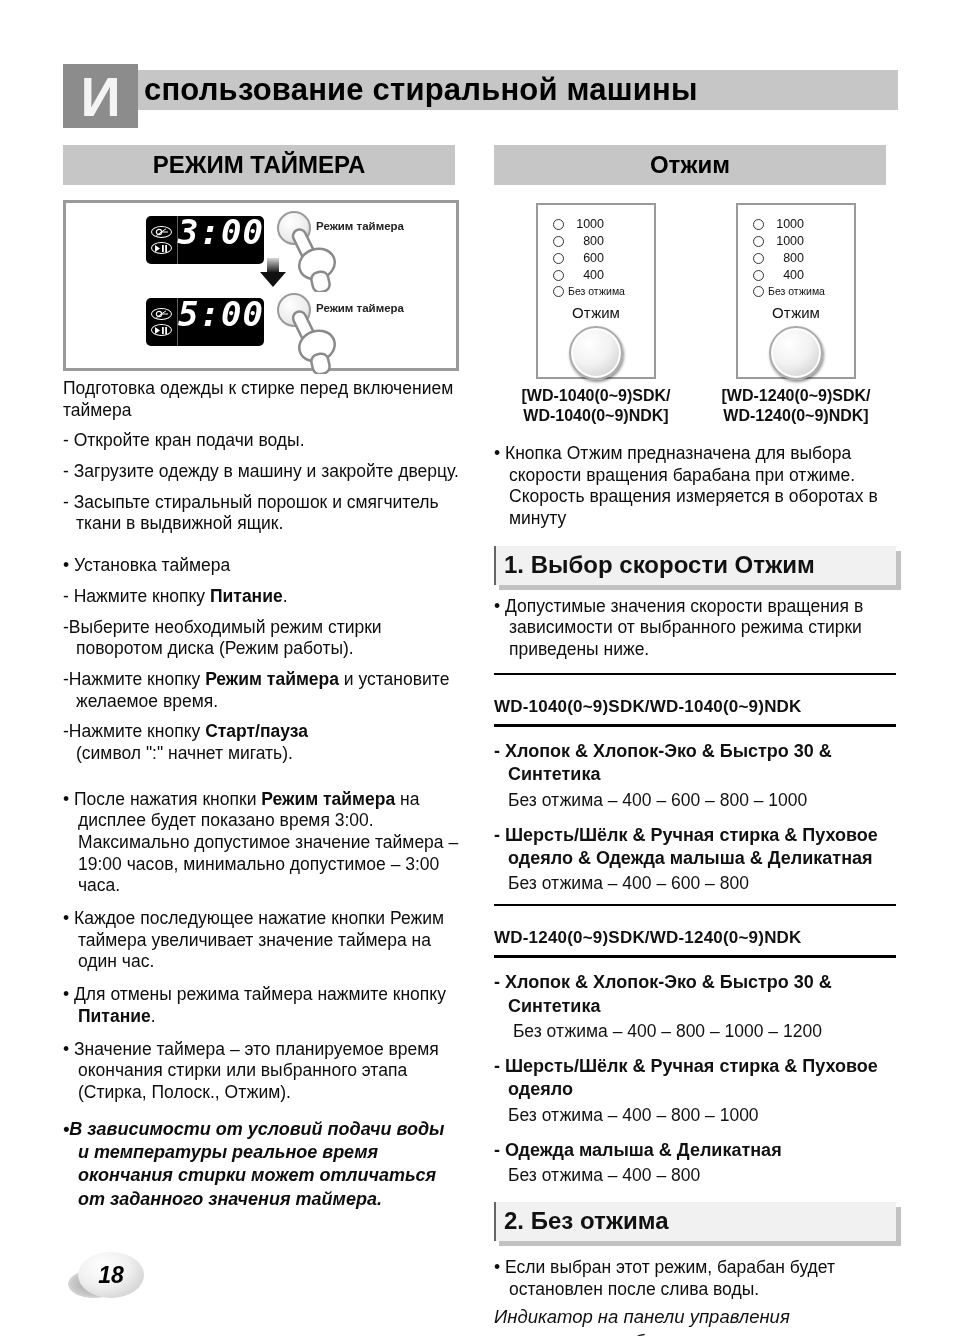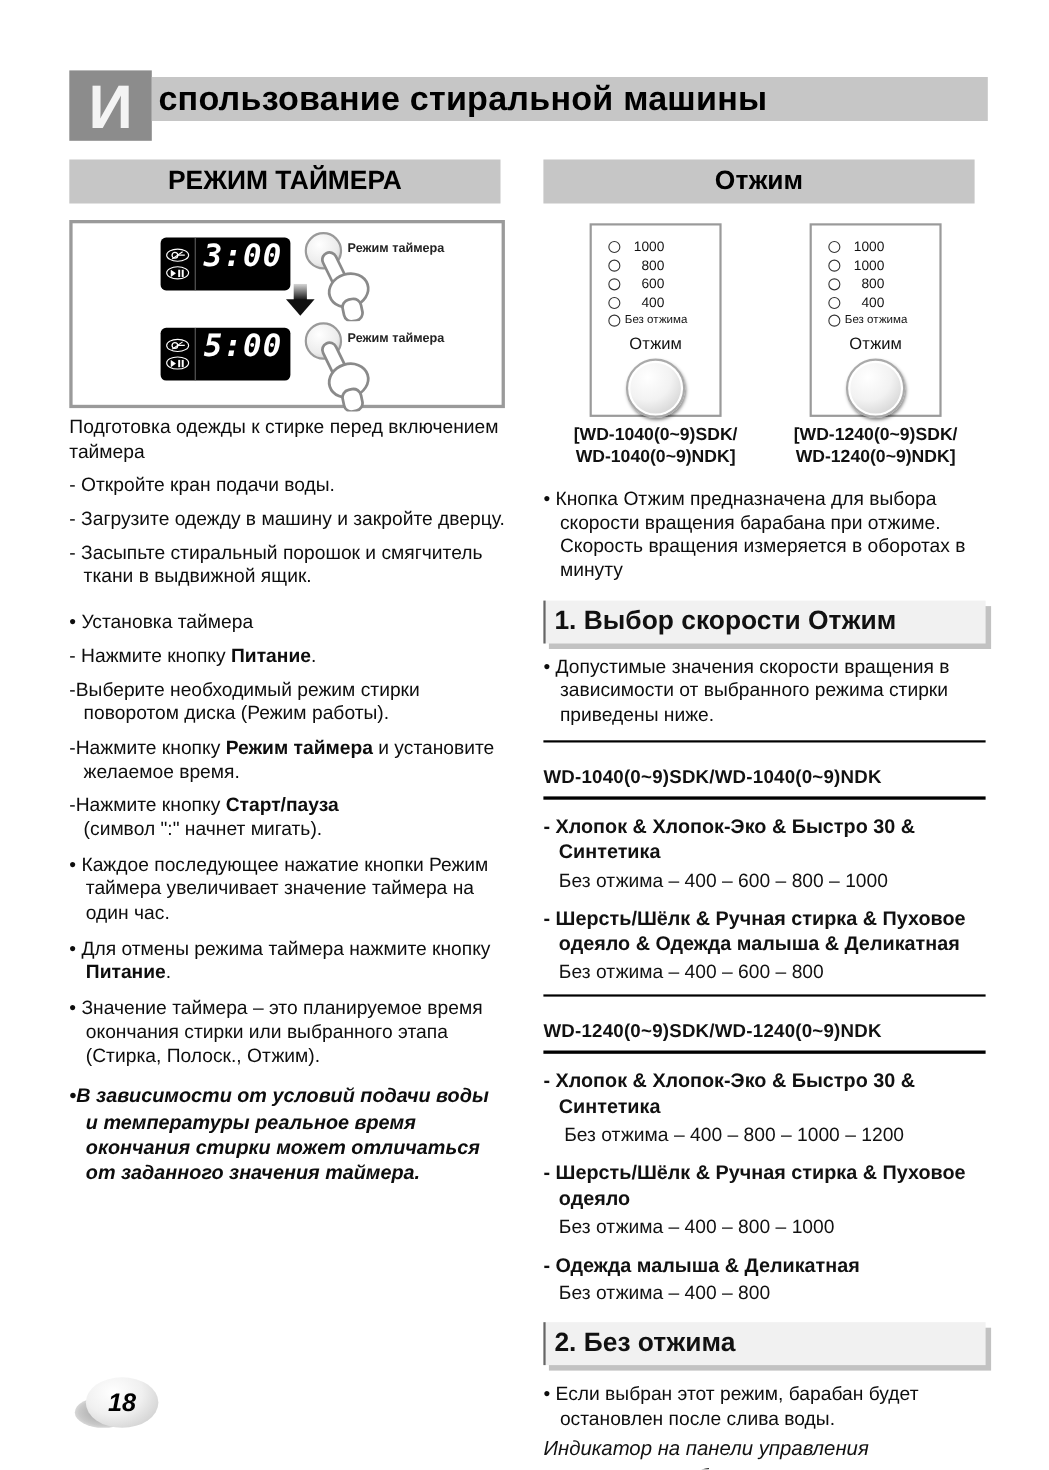--- a/index.html
+++ b/index.html
@@ -44,21 +44,21 @@
     width:31px; border-right:1px solid #5d5d5d; display:flex; flex-direction:column;
     justify-content:center; align-items:center; gap:4px;
   }
   .oval {
     width:21px; height:12px; border:1.5px solid #fff; border-radius:50%;
     display:flex; align-items:center; justify-content:center; box-sizing:border-box;
   }
   .led .digits {
     flex:1; display:flex; align-items:center; justify-content:center;
     color:#fff; font-family:"DejaVu Sans Mono", monospace; font-weight:bold;
-    font-style:italic; font-size:28px; letter-spacing:1px; padding-bottom:16px;
+    font-style:italic; font-size:34px; letter-spacing:1px; padding-bottom:16px;
   }
   .led1 { left:80px; top:13px; }
   .led2 { left:80px; top:95px; }
   .press { position:absolute; width:180px; height:84px; }
   .press1 { left:204px; top:5px; }
   .press2 { left:204px; top:87px; }
   .press .label {
     position:absolute; left:46px; top:12px; font-size:11.5px; font-weight:bold; color:#222;
     white-space:nowrap;
   }
@@ -240,20 +240,23 @@
       <span>-Выберите необходимый режим стирки поворотом диска (Режим работы).</span>
     </div>
     <div class="dash-item">
       <span>-Нажмите кнопку </span><span class="b">Режим таймера</span><span> и установите желаемое время.</span>
     </div>
     <div class="dash-item">
       <span>-Нажмите кнопку </span><span class="b">Старт/пауза</span><br>
       <span>(символ ":" начнет мигать).</span>
     </div>
 
+    <div class="bullet-item" style="margin-top:24px;">
+      <span>•</span> <span>После нажатия кнопки </span><span class="b">Режим таймера</span><span> на дисплее будет показано время 3:00. Максимально допустимое значение таймера – 19:00 часов, минимально допустимое – 3:00 часа.</span>
+    </div>
     <div class="bullet-item">
       <span>•</span> <span>Каждое последующее нажатие кнопки Режим таймера увеличивает значение таймера на один час.</span>
     </div>
     <div class="bullet-item">
       <span>•</span> <span>Для отмены режима таймера нажмите кнопку </span><span class="b">Питание</span><span>.</span>
     </div>
     <div class="bullet-item">
       <span>•</span> <span>Значение таймера – это планируемое время окончания стирки или выбранного этапа (Стирка, Полоск., Отжим).</span>
     </div>
     <div class="bullet-item warning" style="margin-top:14px;">

